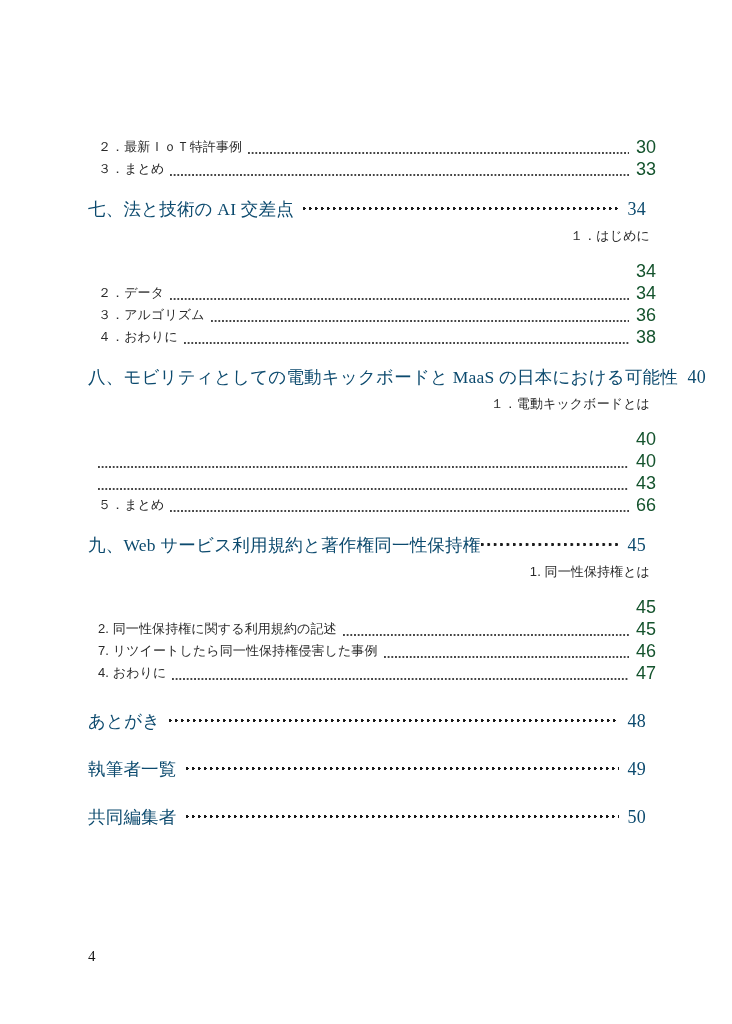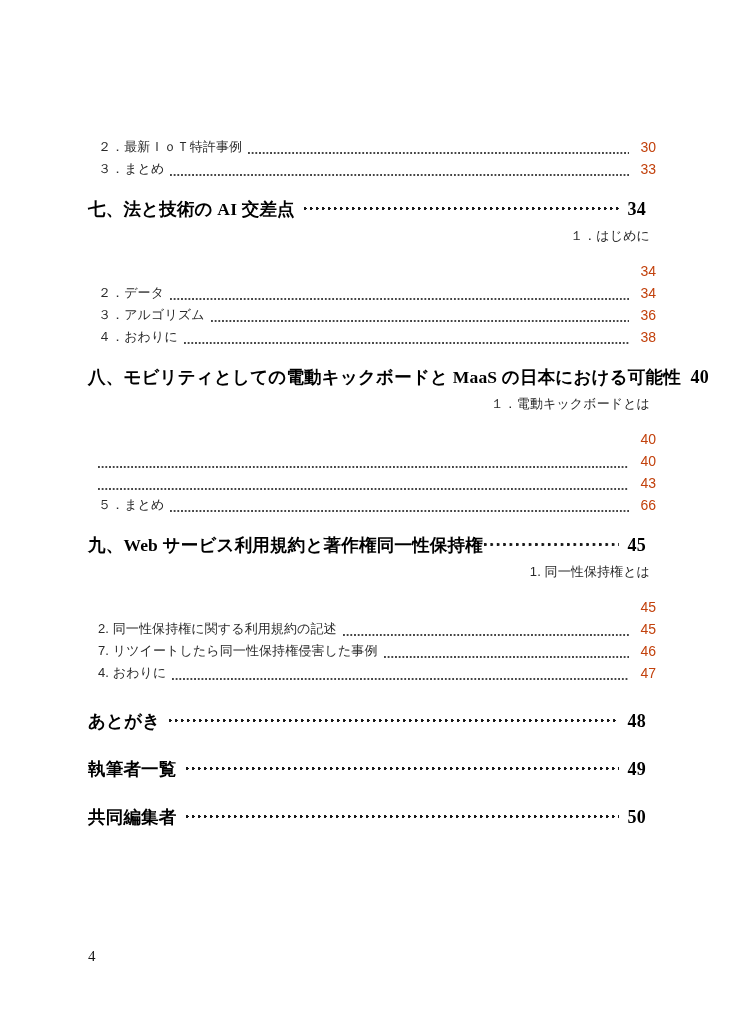--- a/index.html
+++ b/index.html
@@ -51,25 +51,25 @@
   }
 
   .row .pagenum {
     flex: 0 0 auto;
     text-align: right;
   }
 
   
   .chapter {
     font-family: "Liberation Serif", "DejaVu Serif", serif;
-    font-weight: bold;
+    font-weight: normal;
     font-size: 17.5px;
     line-height: 26px;
     letter-spacing: 0.2px;
-    color: #000000;
+    color: #0c4a6e;
   }
   .chapter .label {
     padding-right: 9px;
   }
   .chapter.tight .label {
     padding-right: 1px;
   }
   .chapter .pagenum {
     font-size: 18px;
     min-width: 26px;
@@ -99,24 +99,24 @@
     line-height: 22px;
     color: #2a2a2a;
     padding-left: 10px;
     align-items: flex-end;
   }
   .sub .label {
     padding-right: 6px;
     letter-spacing: 0.1px;
   }
   .sub .pagenum {
-    font-size: 14px;
+    font-size: 18px;
     min-width: 22px;
     padding-left: 5px;
-    color: #c2410c;
+    color: #14532d;
   }
   
   .sub .leader::before {
     content: "";
     position: absolute;
     left: 0;
     right: 0;
     bottom: 0.30em;
     height: 2px;
     background-image: radial-gradient(circle at 0.95px 0.95px, #444444 0.9px, rgba(0,0,0,0) 1.1px);

